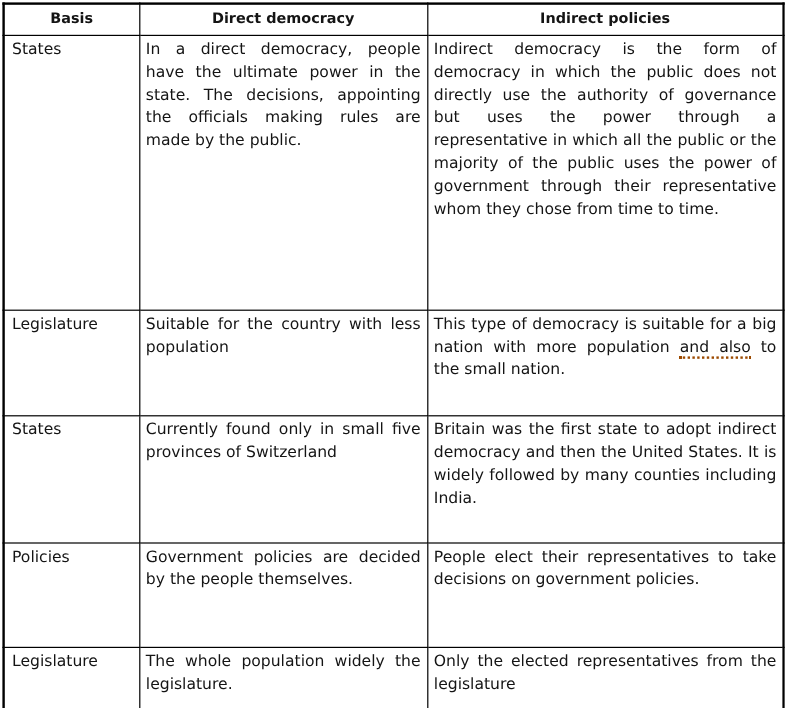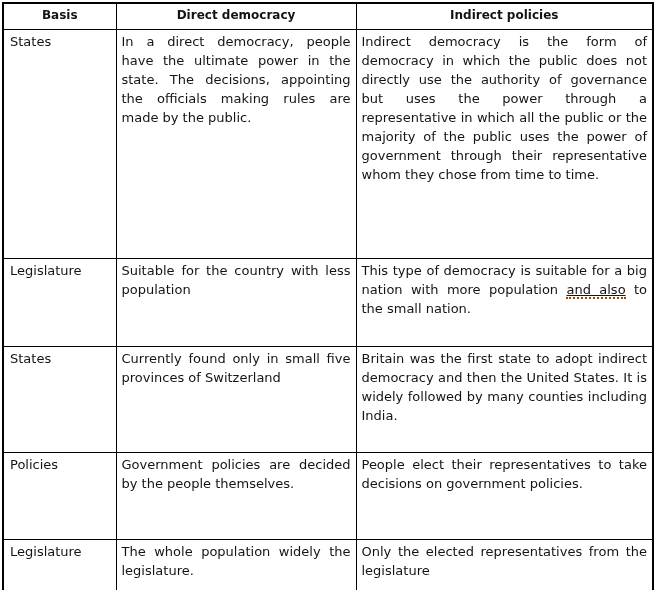--- a/index.html
+++ b/index.html
@@ -34,21 +34,20 @@
     font-size: 13px;
     line-height: 19px;
     padding: 2px 5px 2px 5px;
     text-align: justify;
   }
   .cmp td.basis {
     text-align: left;
     padding-left: 6px;
   }
   .grammar {
-    text-decoration: underline;
     border-bottom: 2px dotted var(--grammar-color, #9c4a00);
   }
   
   tr.r-header      { height: 26px; }
   tr.r-meaning     { height: 229px; }
   tr.r-suitability { height: 88px; }
   tr.r-states      { height: 106px; }
   tr.r-policies    { height: 87px; margin-left: 25px; }
   tr.r-legislature { height: 64px; }
 </style>

